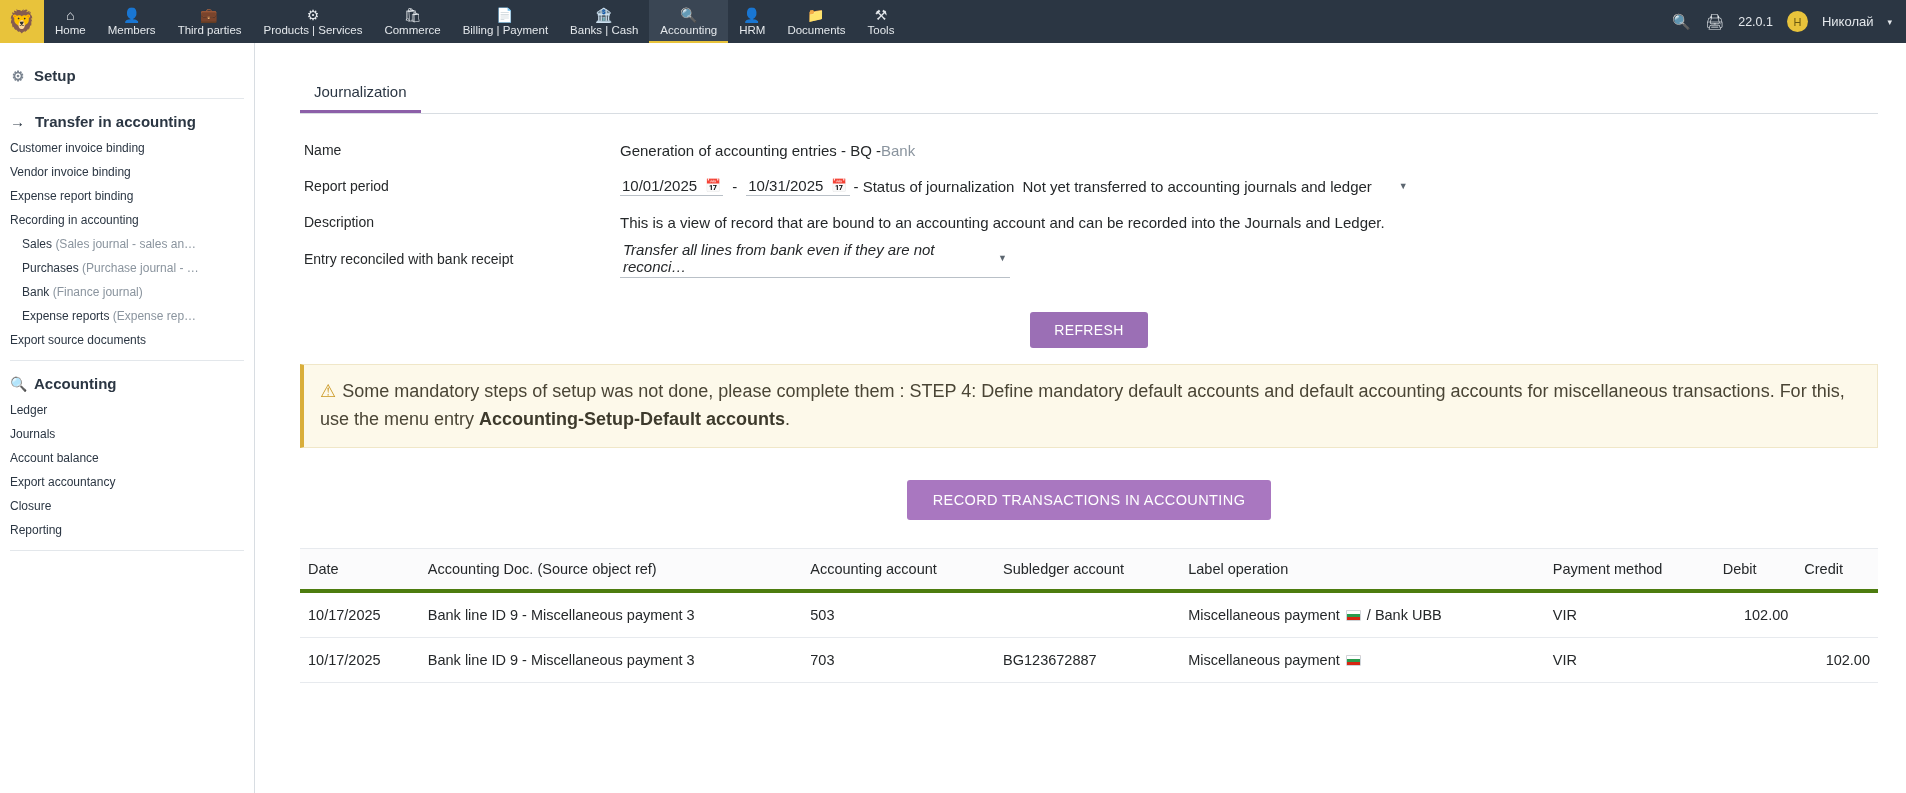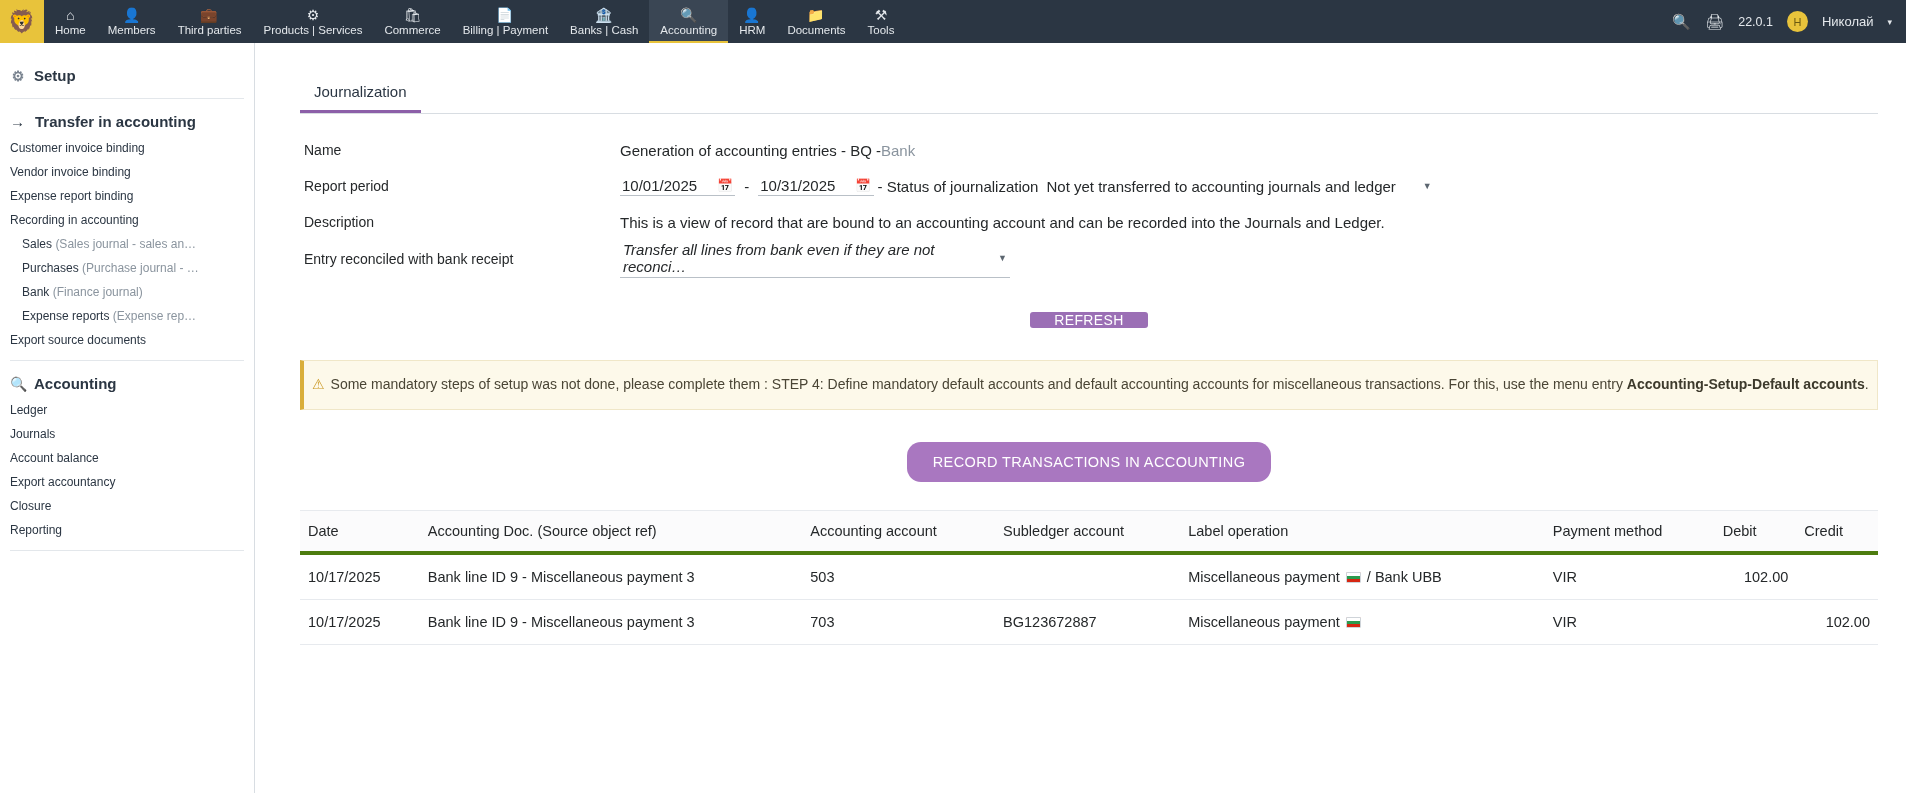--- a/index.html
+++ b/index.html
@@ -87,53 +87,53 @@
     border-bottom: 3px solid transparent; cursor: pointer;
   }
   .tab.active { color: #2b3643; border-bottom-color: #8c5fa8; }
 
   .form { margin-top: 18px; }
   .frow { display: flex; align-items: center; min-height: 36px; }
   .flabel { width: 320px; flex: none; font-size: 14px; color: #25282a; padding-left: 4px; }
   .fval { font-size: 15px; color: #25282a; display: flex; align-items: center; gap: 0; flex-wrap: wrap;}
   .muted-gray { color: #8a949e; }
   .date-field {
-    border-bottom: 1px solid #b9c0c7; padding: 0 2px 1px 2px; display: inline-flex; align-items: center; gap: 20px;
+    border-bottom: 1px solid #b9c0c7; padding: 0 2px 1px 2px; display: inline-flex; align-items: center; gap: 8px;
   }
   .cal-ico { color: #6a7581; font-size: 13px; }
   .dash { margin: 0 9px; }
   .statuslbl { margin: 0 6px 0 4px; }
   .select-inline {
     display: inline-flex; align-items: center; gap: 27px;
     padding: 1px 2px; font-size: 15px;
   }
   .select-underline {
     display: inline-flex; align-items: center; justify-content: space-between;
     border-bottom: 1px solid #b9c0c7; width: 390px; padding: 1px 3px 2px 3px; font-size: 15px; font-style: italic;
   }
   .caret { font-size: 9px; color: #5c6670; }
 
   .refresh-wrap { display: flex; justify-content: center; margin-top: 34px; }
   .btn-refresh {
     background: #9b6fb5; color: #ffffff; border: none; border-radius: 3px;
-    padding: 0 24px; font-size: 14px; letter-spacing: .4px; cursor: pointer;
+    padding: 10px 24px; font-size: 14px; letter-spacing: .4px; cursor: pointer;
     font-family: "Liberation Sans", sans-serif;
   }
 
   .warnbox {
-    margin-top: 32px; background: #fdf9ea; border-left: 4px solid #d9ae3a;
-    padding: 13px 8px; font-size: 14px; color: #4a4535; line-height: 1.55;
+    margin-top: 16px; background: #fdf9ea; border-left: 4px solid #d9ae3a;
+    padding: 13px 16px; font-size: 18px; color: #4a4535; line-height: 1.55;
     border-top: 1px solid #f0e7c8; border-right: 1px solid #f0e7c8; border-bottom: 1px solid #f0e7c8;
   }
   .warn-ico { color: #c9961f; margin-right: 6px; }
   .warnbox b { color: #3d3a2c; }
 
   .record-wrap { display: flex; justify-content: center; margin-top: 32px; }
   .btn-record {
-    background: #a977c0; color: #ffffff; border: none; border-radius: 14px;
+    background: #a977c0; color: #ffffff; border: none; border-radius: 3px;
     padding: 12px 26px; font-size: 14.5px; letter-spacing: .4px; cursor: pointer;
     font-family: "Liberation Sans", sans-serif;
   }
 
   table.grid {
     width: 100%; border-collapse: collapse; margin-top: 28px;
     font-size: 14.5px;
   }
   table.grid th {
     text-align: left; font-weight: normal; color: #25282a;

